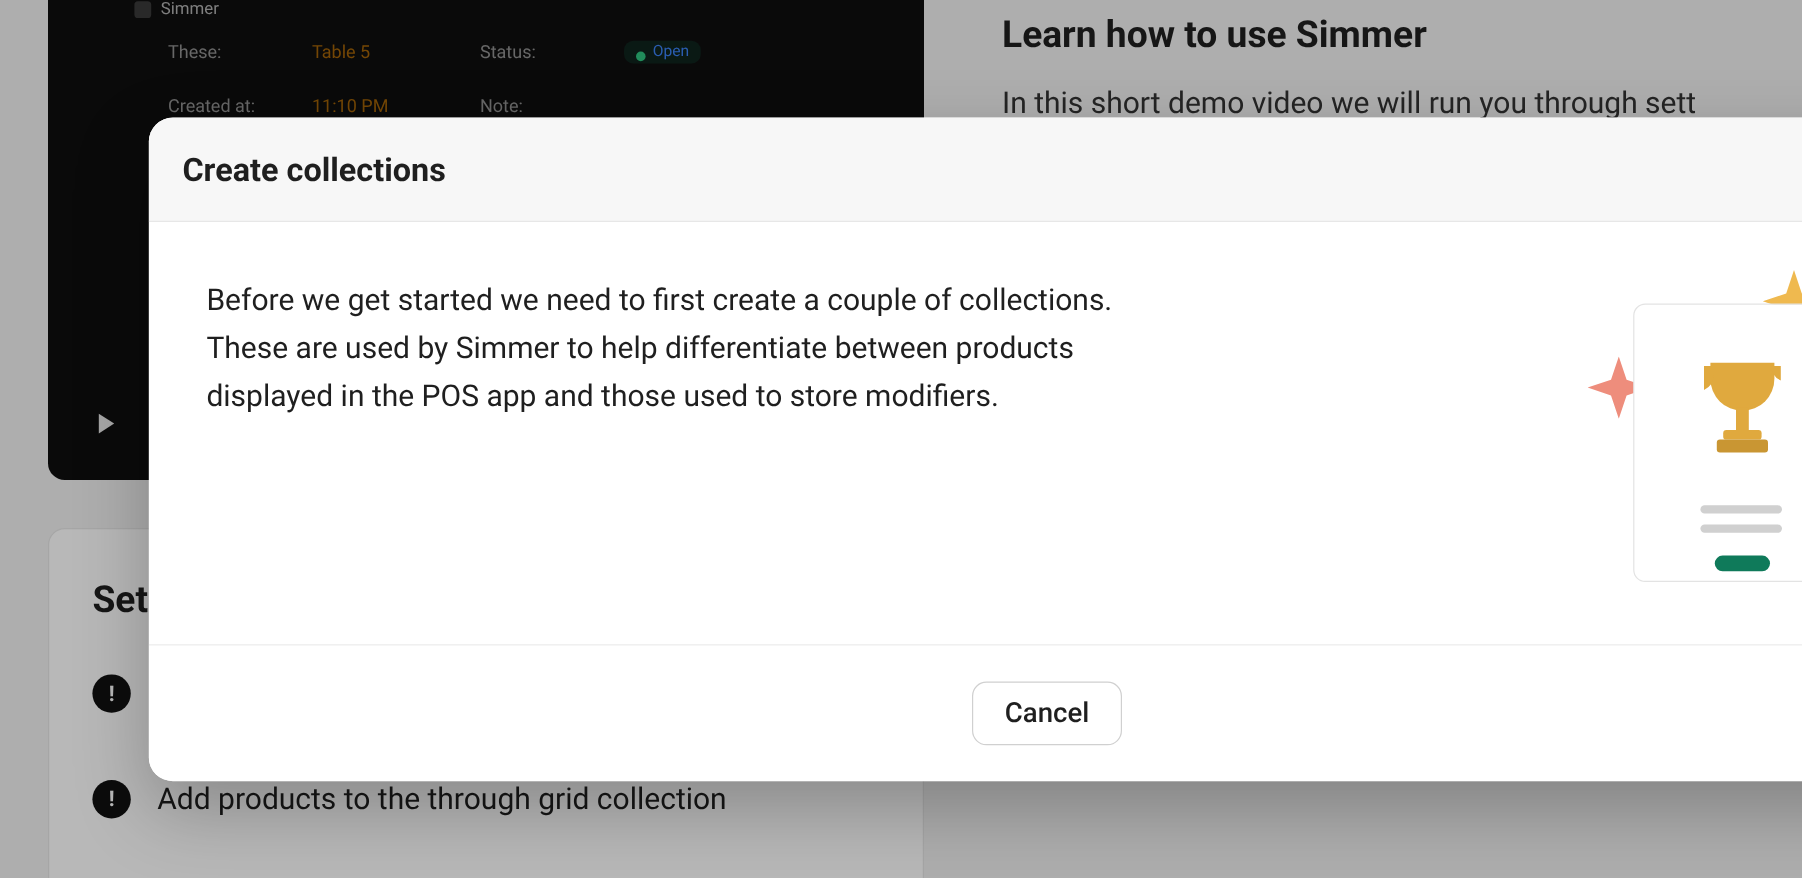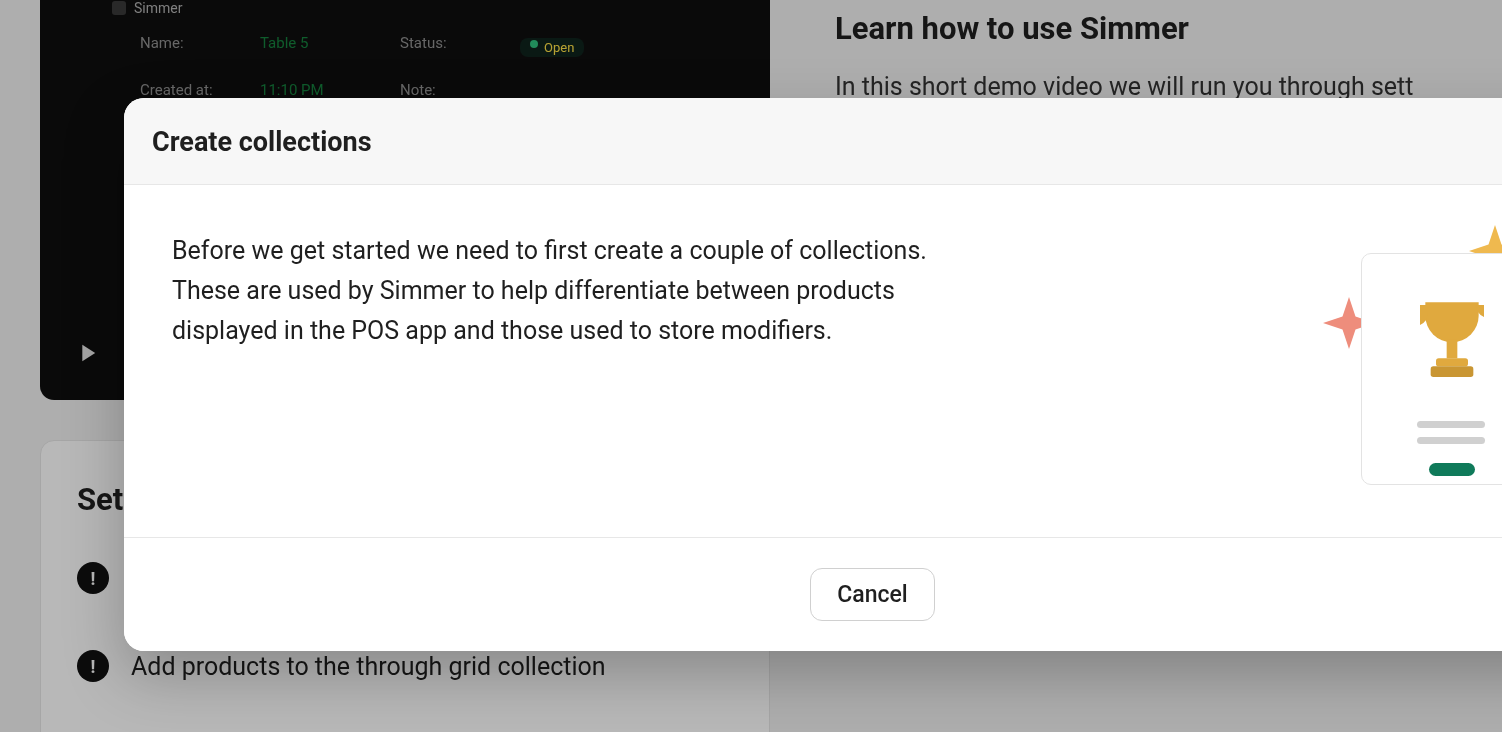--- a/index.html
+++ b/index.html
@@ -48,27 +48,27 @@
   }
   .dark-card .fields {
     margin-top: 18px;
     margin-left: 100px;
     display: grid;
     grid-template-columns: 120px 140px 120px 140px;
     row-gap: 24px;
     font-size: 15px;
     color: #8f8f8f;
   }
-  .dark-card .fields .val { color: #15803d; }
+  .dark-card .fields .val { color: #a16207; }
   .badge-open {
     display: inline-flex;
-    align-items: flex-start;
+    align-items: flex-end;
     gap: 6px;
     background: rgba(16,185,129,0.12);
-    color: #fde047;
+    color: #3b82f6;
     padding: 2px 10px;
     border-radius: 8px;
     font-size: 13px;
   }
   .badge-open .dot {
     width: 8px; height: 8px; border-radius: 50%; background: #2ec27e;
   }
   .play-btn {
     position: absolute;
     left: 30px;
@@ -265,21 +265,21 @@
 <body>
 
 <div class="bg">
 
   <div class="dark-card">
     <div class="app-title">
       <span class="ico"></span>
       <span>Simmer</span>
     </div>
     <div class="fields">
-      <div>Name:</div>
+      <div>These:</div>
       <div class="val">Table 5</div>
       <div>Status:</div>
       <div><span class="badge-open">
             <span class="dot"></span>
             <span>Open</span>
           </span></div>
       <div>Created at:</div>
       <div class="val">11:10 PM</div>
       <div>Note:</div>
       <div></div>

